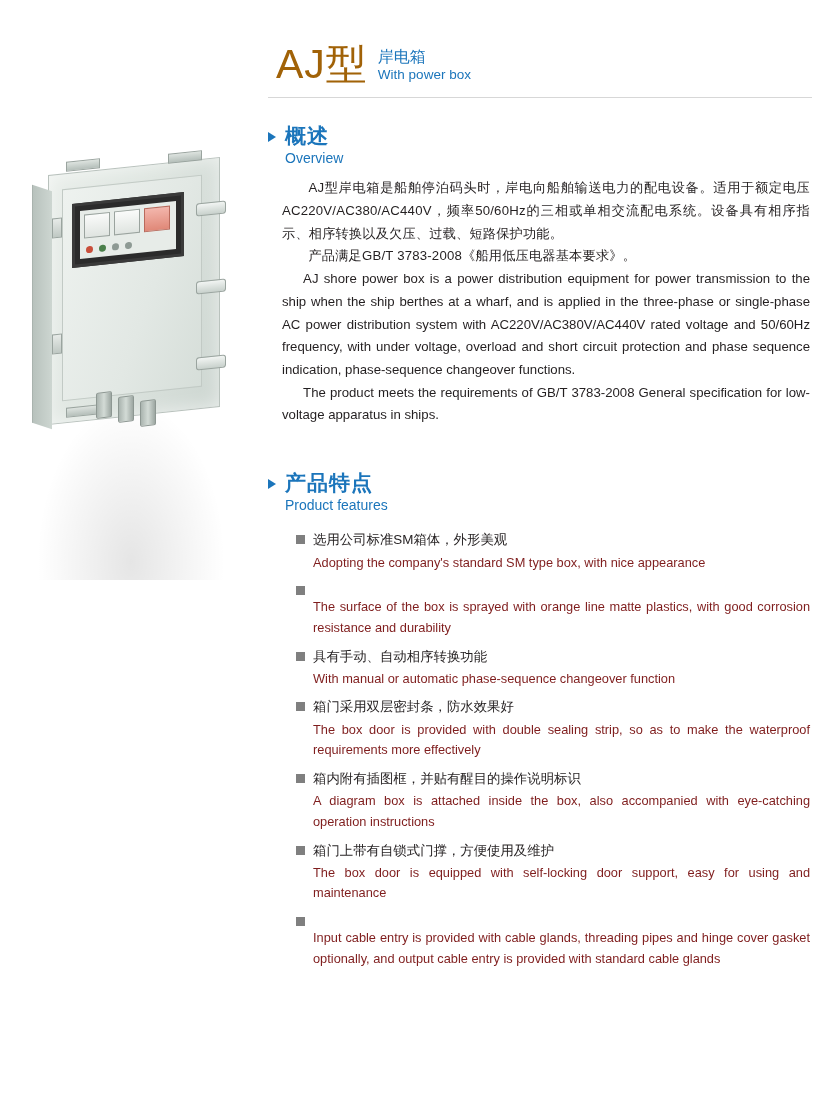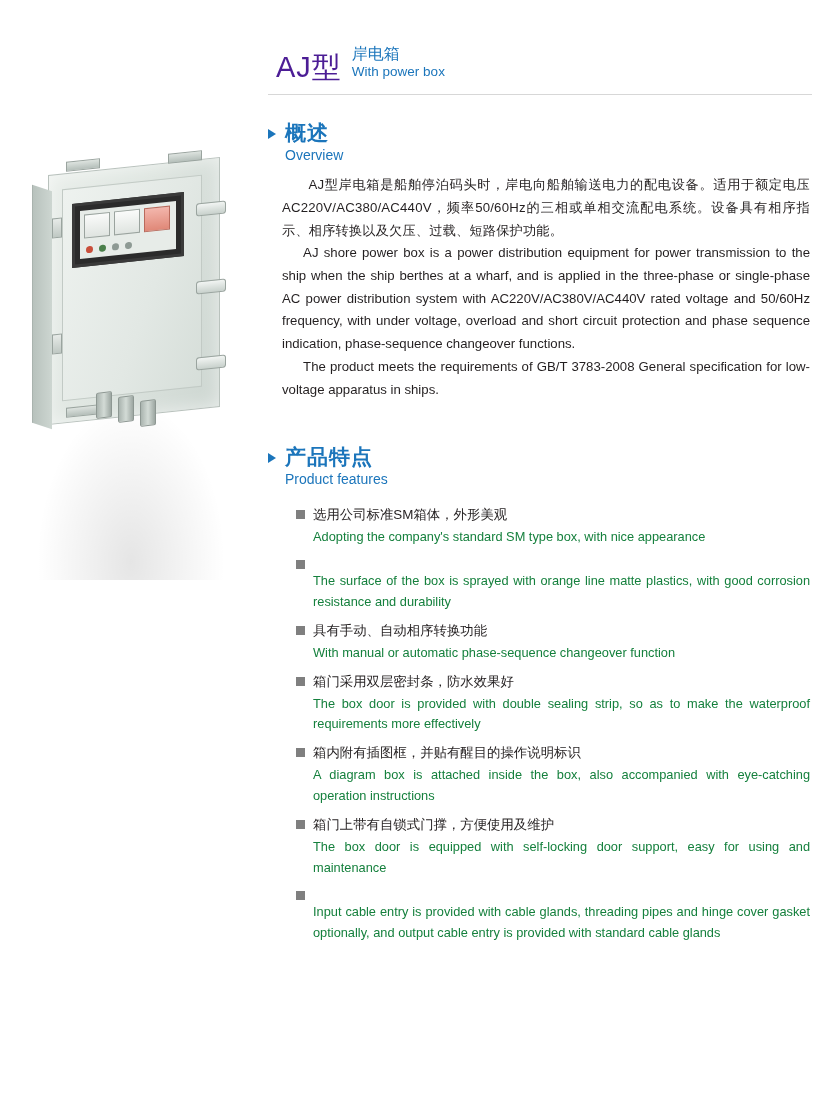--- a/index.html
+++ b/index.html
@@ -169,22 +169,22 @@
   .title-block {
     padding-left: 8px;
     border-bottom: 1px solid #d7d7d7;
     padding-bottom: 12px;
     margin-bottom: 26px;
     display: flex;
     align-items: flex-end;
     gap: 10px;
   }
   .title-main {
-    font-size: 29px;
-    color: #4c1d95;
+    font-size: 41px;
+    color: #a16207;
     letter-spacing: 1px;
     line-height: 1;
     font-family: "Liberation Sans", sans-serif;
   }
   .title-sub-wrap { padding-bottom: 1px; }
   .title-cn {
     font-size: 16px;
     color: #1b75bb;
     line-height: 1.25;
   }
@@ -247,21 +247,21 @@
     gap: 8px;
   }
   .sq {
     width: 9px; height: 9px;
     background: #7f7f7f;
     flex: 0 0 9px;
     margin-top: 5px;
   }
   .feat-en {
     font-size: 12.8px;
-    color: #15803d;
+    color: #7f1d1d;
     line-height: 1.62;
     text-align: justify;
     margin-left: 17px;
     margin-top: 2px;
   }
   .features-head { margin-left: 0; }
 </style>
 </head>
 <body>
 
@@ -320,20 +320,21 @@
       <div class="section-head">
         <div class="tri"></div>
         <div>
           <div class="sec-cn">概述</div>
           <div class="sec-en">Overview</div>
         </div>
       </div>
 
       <div class="overview-body">
         <p class="body-text cn indent">AJ型岸电箱是船舶停泊码头时，岸电向船舶输送电力的配电设备。适用于额定电压AC220V/AC380/AC440V，频率50/60Hz的三相或单相交流配电系统。设备具有相序指示、相序转换以及欠压、过载、短路保护功能。</p>
+        <p class="body-text cn indent">产品满足GB/T 3783-2008《船用低压电器基本要求》。</p>
         <p class="body-text indent-en">AJ shore power box is a power distribution equipment for power transmission to the ship when the ship berthes at a wharf, and is applied in the three-phase or single-phase AC power distribution system with AC220V/AC380V/AC440V rated voltage and 50/60Hz frequency, with under voltage, overload and short circuit protection and phase sequence indication, phase-sequence changeover functions.</p>
         <p class="body-text indent-en">The product meets the requirements of GB/T 3783-2008 General specification for low-voltage apparatus in ships.</p>
       </div>
     </div>
 
     <div style="margin-top:44px;">
       <div class="section-head features-head">
         <div class="tri"></div>
         <div>
           <div class="sec-cn">产品特点</div>

